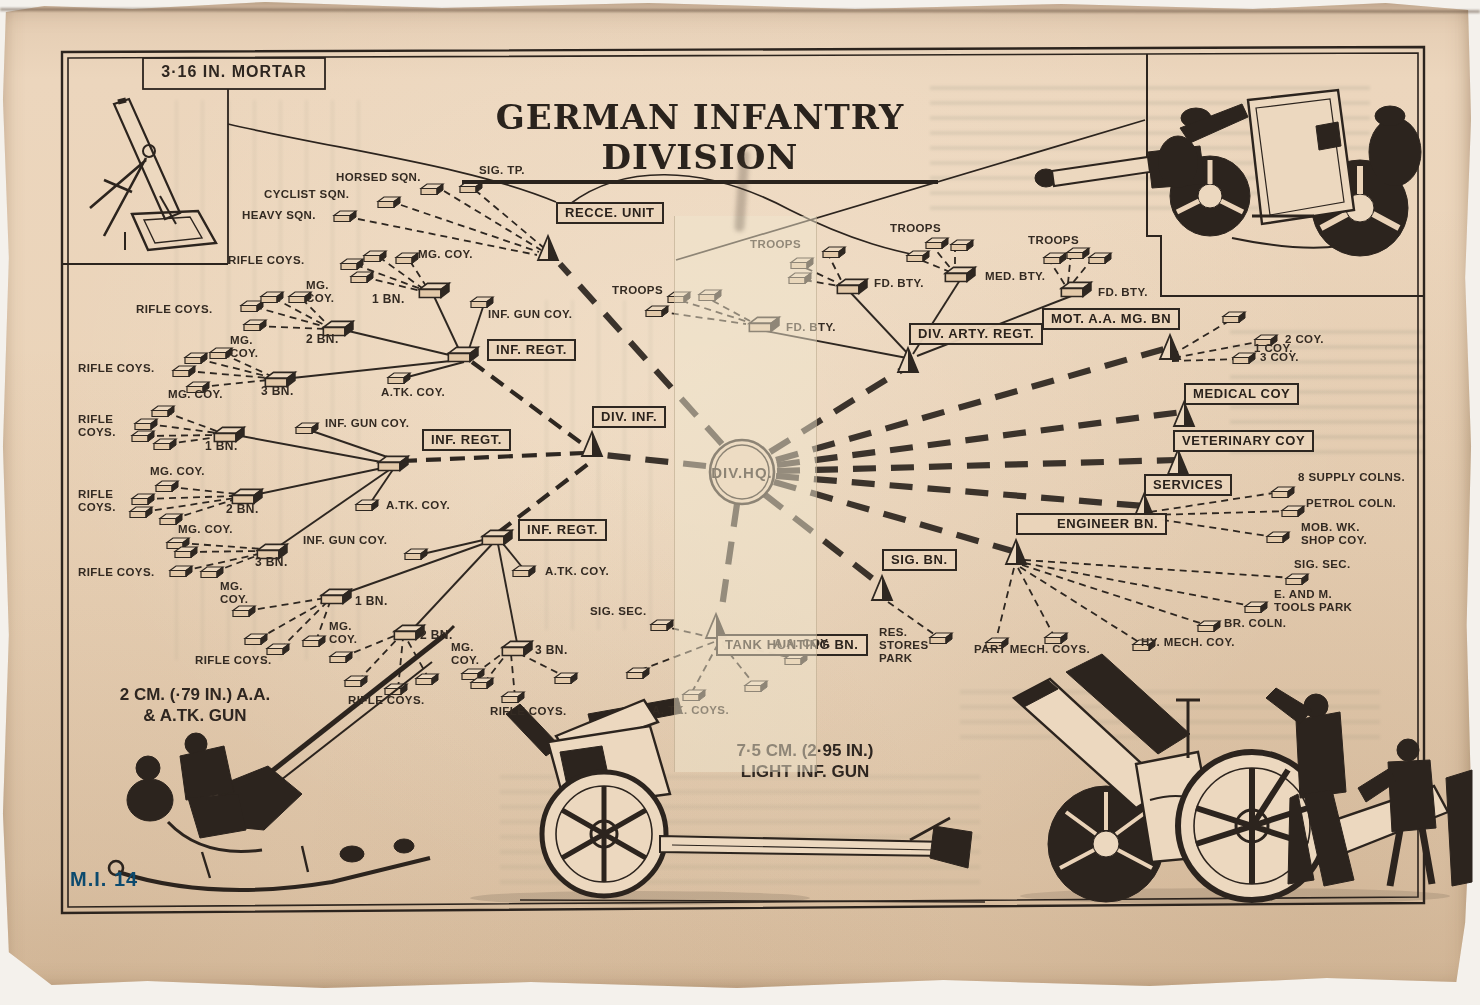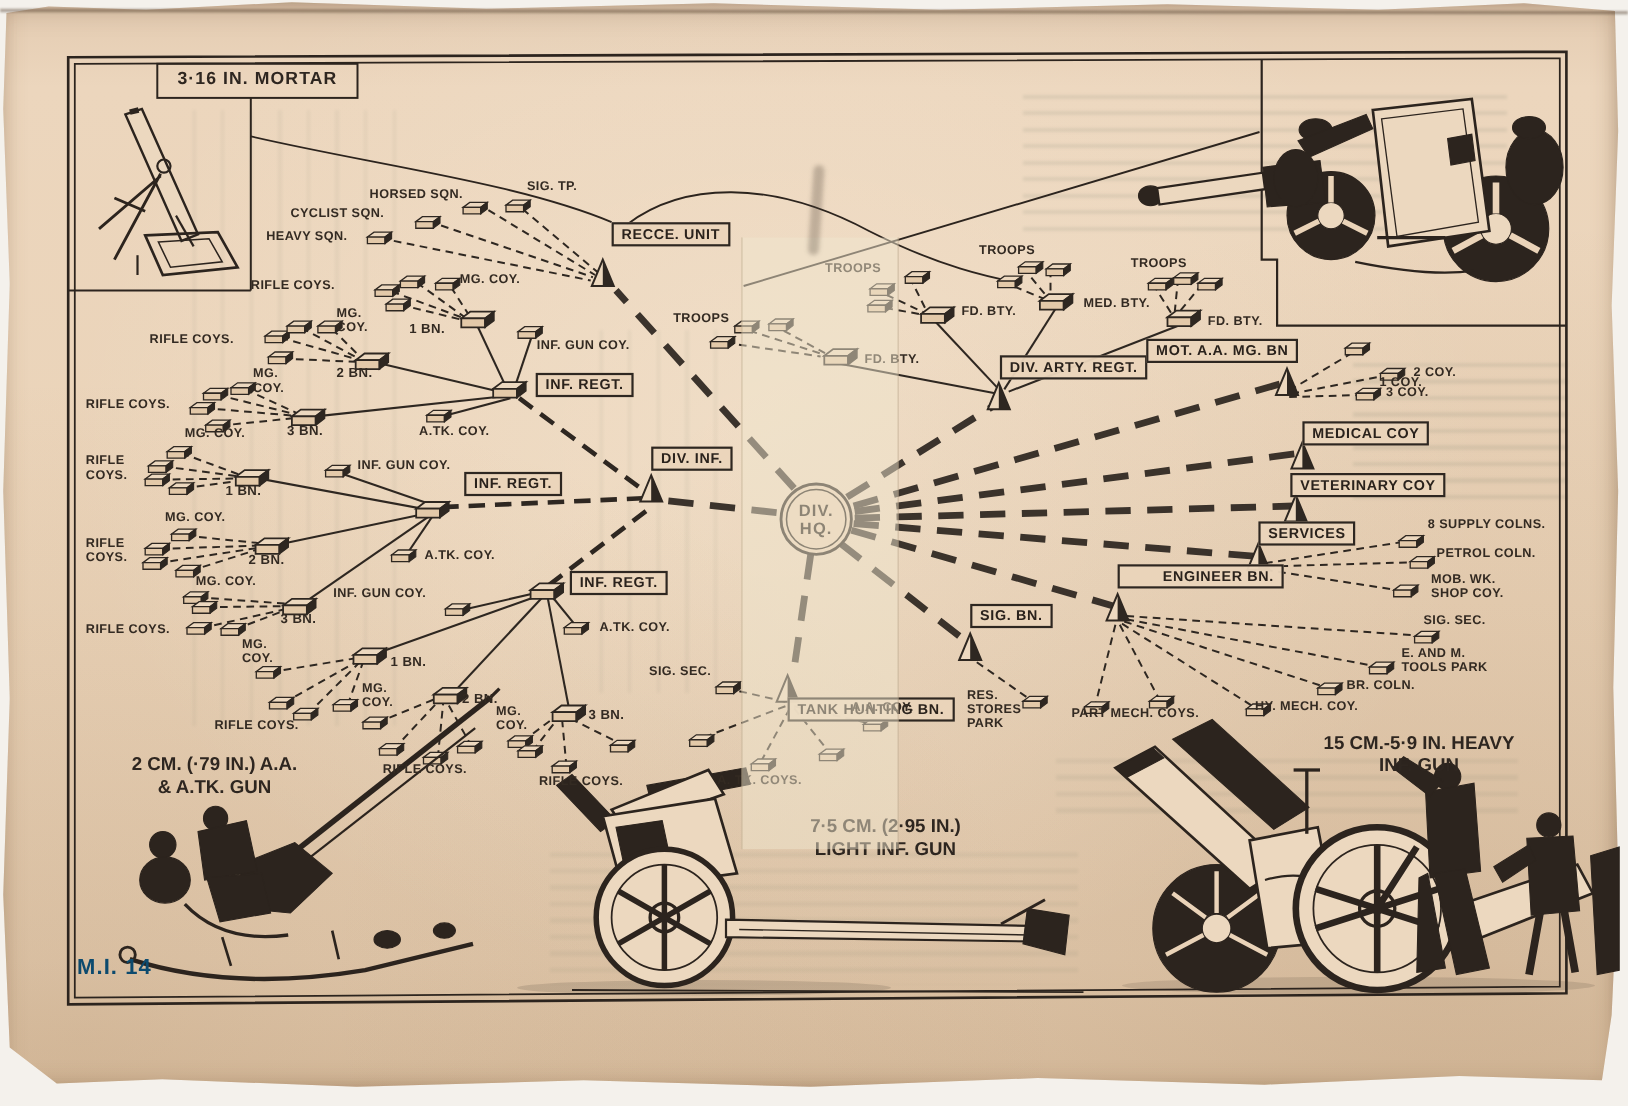--- a/index.html
+++ b/index.html
@@ -28,21 +28,21 @@
   .lb.bn{font-size:12px;}
   .bx{position:absolute;z-index:3;border:2px solid #2e2721;padding:1px 7px 2px 7px;
       font-size:13px;font-weight:bold;letter-spacing:.6px;background:rgba(234,212,186,.96);
       color:#2a221c;white-space:nowrap;}
   .cap{position:absolute;z-index:3;font-weight:bold;text-align:center;white-space:pre-line;
        color:#2e2620;}
   .title{position:absolute;left:462px;top:97px;width:476px;z-index:3;text-align:center;
        font-family:"DejaVu Serif",serif;font-weight:bold;font-size:34px;letter-spacing:1px;
        color:#2a231d;border-bottom:4px solid #2a231d;padding-bottom:3px;}
   .hq{position:absolute;left:709px;top:440px;width:66px;height:66px;z-index:3;
-      border-radius:50%;display:flex;flex-direction:column;align-items:center;justify-content:center;
+      border-radius:50%;display:flex;flex-direction:row;align-items:center;justify-content:center;
       font-size:15px;font-weight:bold;letter-spacing:1px;line-height:1.1;color:#2a231d;}
   .tape{position:absolute;left:674px;top:216px;width:141px;height:556px;z-index:4;
       background:rgba(240,230,206,.5);border-left:1px solid rgba(150,125,95,.35);
       border-right:1px solid rgba(150,125,95,.35);pointer-events:none;}
   .smudge{position:absolute;left:737px;top:150px;width:10px;height:82px;z-index:4;
       background:rgba(70,58,46,.28);filter:blur(2px);border-radius:5px;transform:rotate(4deg);}
   .mark{position:absolute;left:70px;top:868px;z-index:3;font-size:20px;font-weight:bold;
       letter-spacing:1px;color:#0c4a6e;}
 </style>
 </head>
@@ -415,27 +415,26 @@
       <polygon points="1304,794 1332,790 1354,880 1324,886" fill="#2c241e"></polygon>
       <polygon points="1298,794 1314,880 1288,884 1290,798" fill="#2c241e"></polygon>
       <circle cx="1408" cy="750" r="11" fill="#2c241e"></circle>
       <polygon points="1388,762 1430,760 1436,828 1392,832" fill="#2c241e"></polygon>
       <polygon points="1390,768 1358,788 1366,802 1396,782" fill="#2c241e"></polygon>
       <path d="M1400,830 L1390,886 M1422,828 L1432,884" stroke-width="7"></path>
       <polygon points="1446,778 1472,770 1472,882 1452,886" fill="#2c241e"></polygon>
     </g>
   </svg>
 
+  <div class="title">GERMAN INFANTRY DIVISION</div>
   <div class="cap" style="left:150px;top:63px;width:168px;font-size:16px;letter-spacing:1px;">3·16 IN. MORTAR</div>
   <div class="cap" style="left:100px;top:684px;width:190px;font-size:17px;line-height:1.25;">2 CM. (·79 IN.) A.A.
 &amp; A.TK. GUN</div>
   <div class="cap" style="left:700px;top:740px;width:210px;font-size:17px;line-height:1.25;">7·5 CM. (2·95 IN.)
 LIGHT INF. GUN</div>
-  <div class="cap" style="left:1190px;top:666px;width:200px;font-size:17px;line-height:1.2;">15 CM.-5·9 IN. HEAVY
-INF. GUN</div>
   <div class="mark">M.I. 14</div>
 
   <div class="bx" style="left:556px;top:202px;">RECCE. UNIT</div>
   <div class="bx" style="left:592px;top:406px;">DIV. INF.</div>
   <div class="bx" style="left:487px;top:339px;">INF. REGT.</div>
   <div class="bx" style="left:422px;top:429px;">INF. REGT.</div>
   <div class="bx" style="left:518px;top:519px;">INF. REGT.</div>
   <div class="bx" style="left:909px;top:323px;">DIV. ARTY. REGT.</div>
   <div class="bx" style="left:1042px;top:308px;">MOT. A.A. MG. BN</div>
   <div class="bx" style="left:882px;top:549px;">SIG. BN.</div>

